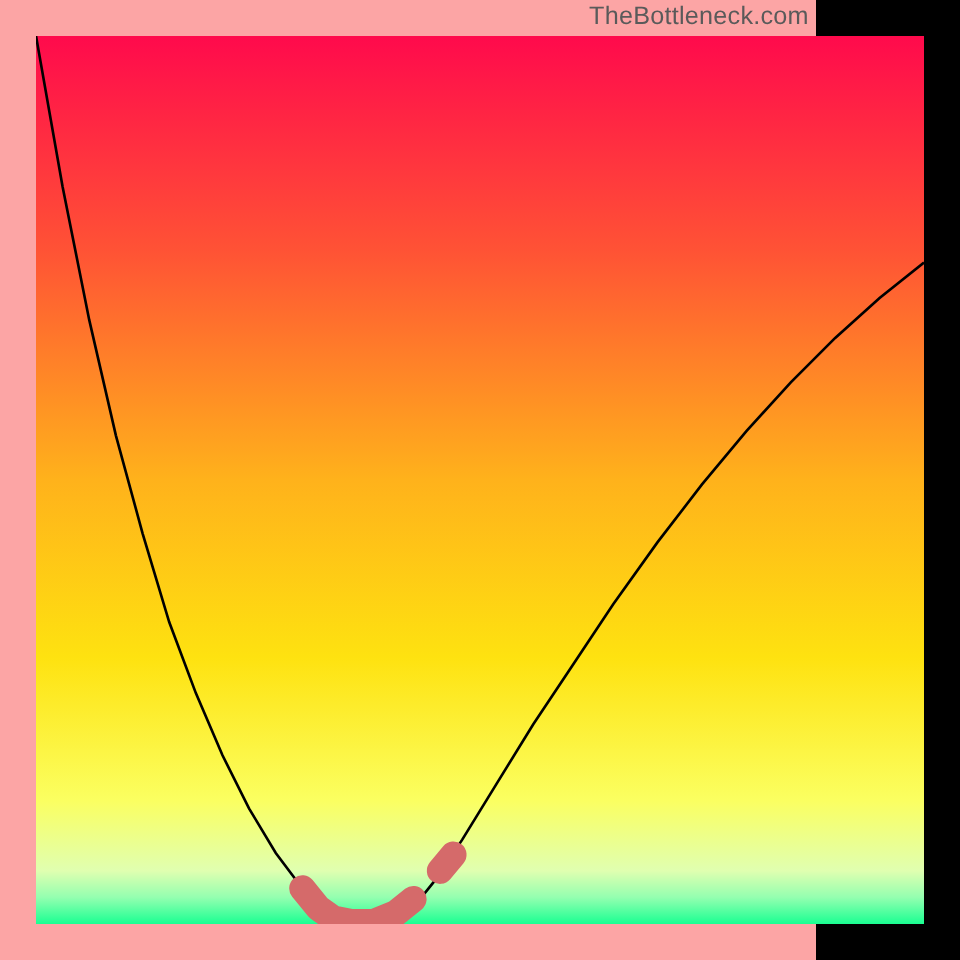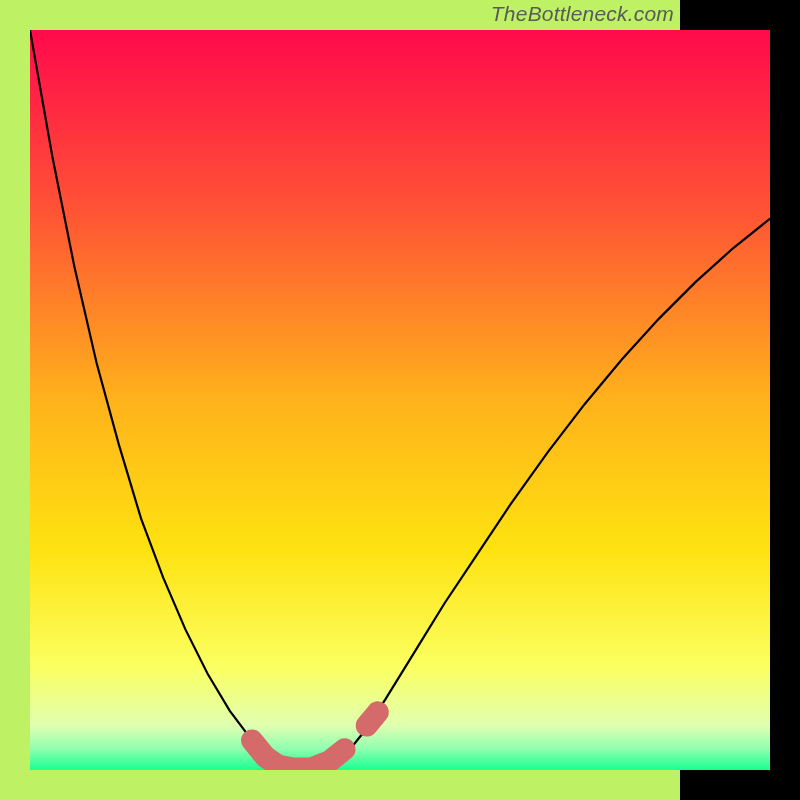--- a/index.html
+++ b/index.html
@@ -2,22 +2,21 @@
 <html><head>
 <meta charset="utf-8">
 <style>
   * { margin: 0; padding: 0; box-sizing: border-box; }
   html, body { width: 800px; height: 800px; overflow: hidden; }
   body { background: #000; font-family: Arial, sans-serif; }
   .frame {
     position: absolute;
     left: 0; top: 0;
     width: 680px; height: 800px;
-    background: #bef264;
-    font-style: italic;
+    background: #fca5a5;
   }
   .plot {
     position: absolute;
     left: 30px; top: 30px;
     width: 740px; height: 740px;
     overflow: hidden;
   }
   .attribution {
     position: absolute;
     top: 2px; right: 6px;

